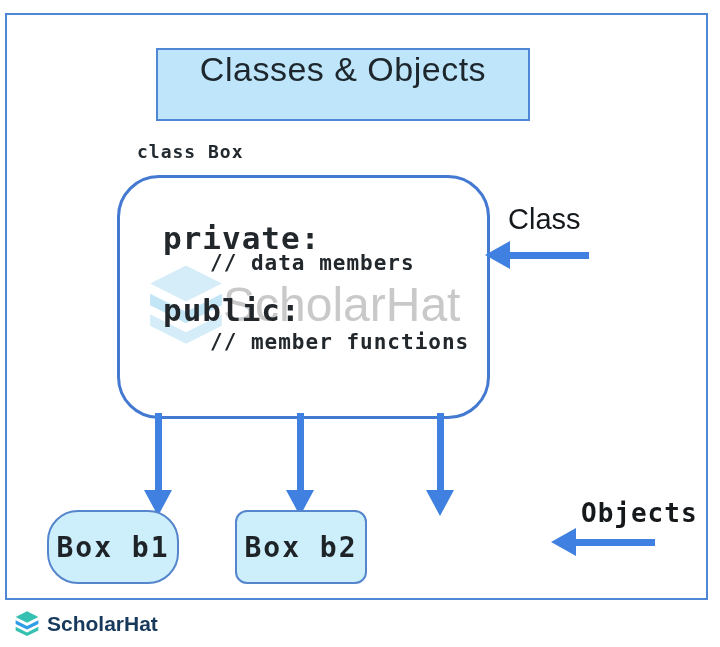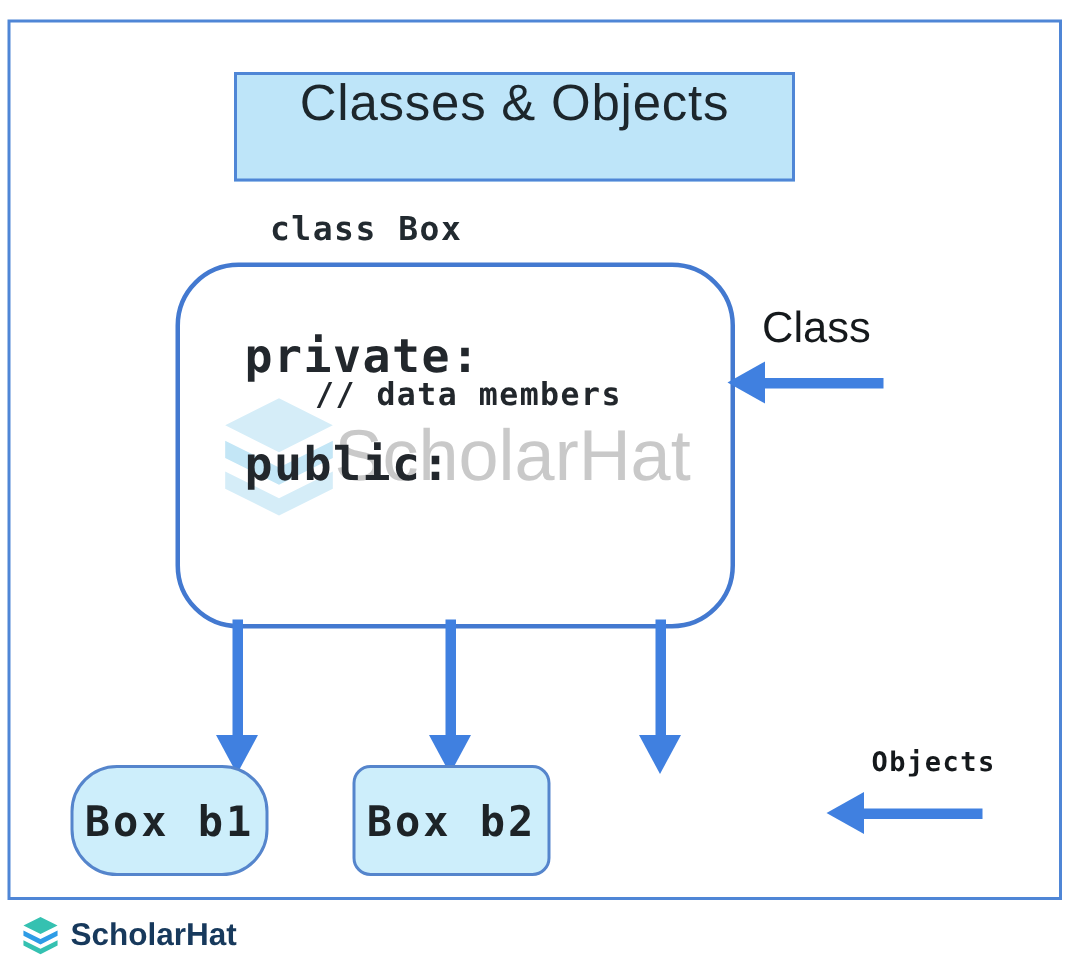--- a/index.html
+++ b/index.html
@@ -18,21 +18,21 @@
     display:flex;justify-content:center;z-index:3;margin-left:41px;
   }
   .title-box span{
     font-size:34px;color:#1c262c;letter-spacing:0.5px;
     font-family:"Liberation Sans",sans-serif;
   }
   
   .class-label{
     position:absolute;left:137px;top:141px;z-index:3;
     font-family:"DejaVu Sans Mono",monospace;font-weight:bold;
-    font-size:22px;color:#222a30;letter-spacing:1px;margin-left:43px;
+    font-size:18px;color:#222a30;letter-spacing:1px;
   }
   
   .class-box{
     position:absolute;left:117px;top:175px;width:367px;height:238px;
     border:3px solid #4379d0;border-radius:42px;background:#ffffff;z-index:1;
   }
   
   .watermark{position:absolute;left:145px;top:262px;z-index:2;display:flex;align-items:center;}
   .watermark .wm-icon{width:82px;height:84px;flex:0 0 auto;}
   .watermark .wm-text{
@@ -81,21 +81,21 @@
     font-family:"DejaVu Sans Mono",monospace;font-weight:bold;
     font-size:28px;color:#1d2327;letter-spacing:2px;
   }
   .obj-b1{left:47px;width:128px;border-radius:31px;}
   .obj-b2{left:235px;width:128px;}
   .obj-b3{left:428px;width:125px;}
   
   .objects-annotation{
     position:absolute;left:581px;top:498px;z-index:3;
     font-family:"DejaVu Sans Mono",monospace;font-weight:bold;
-    font-size:18px;color:#15191c;letter-spacing:1px;
+    font-size:26px;color:#15191c;letter-spacing:1px;
   }
   
   .footer-brand{position:absolute;left:14px;top:610px;display:flex;align-items:center;z-index:3;}
   .footer-brand .fb-icon{width:26px;height:27px;flex:0 0 auto;}
   .footer-brand .fb-text{
     margin-left:7px;font-size:21px;font-weight:bold;color:#17395c;
     font-family:"Liberation Sans",sans-serif;letter-spacing:0;
   }
 </style>
 </head>
@@ -118,20 +118,21 @@
       <path d="M16 1 L30 8 L16 15 L2 8 Z" fill="#d5edf8"></path>
       <path d="M2 12 L16 19 L30 12 L30 16.5 L16 23.5 L2 16.5 Z" fill="#c3e6f6"></path>
       <path d="M2 20 L16 27 L30 20 L30 24.5 L16 31.5 L2 24.5 Z" fill="#d5edf8"></path>
     </svg>
     <span class="wm-text">ScholarHat</span>
   </div>
 
   <div class="code kw private-label">private:</div>
   <div class="code kw public-label">public:</div>
   <div class="code cm private-comment">// data members</div>
+  <div class="code cm public-comment">// member functions</div>
 
   <div class="class-annotation">Class</div>
   <div class="arrow-left class-arrow">
     <div class="head"></div>
     <div class="shaft"></div>
   </div>
 
   <div class="arrow-down arrow-d1">
     <div class="shaft"></div>
     <div class="head"></div>

